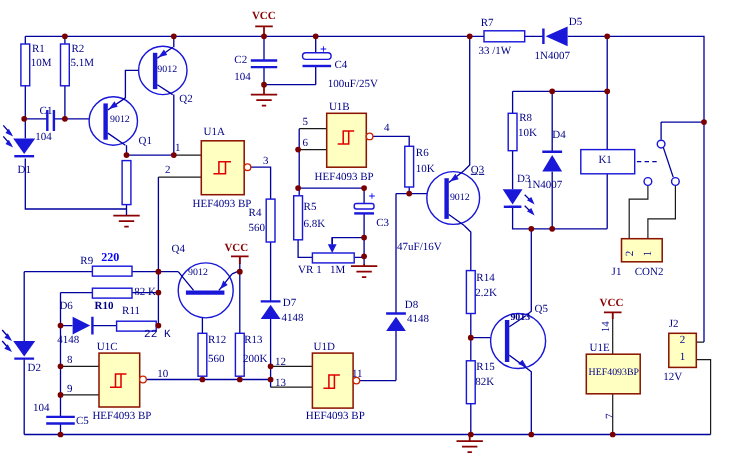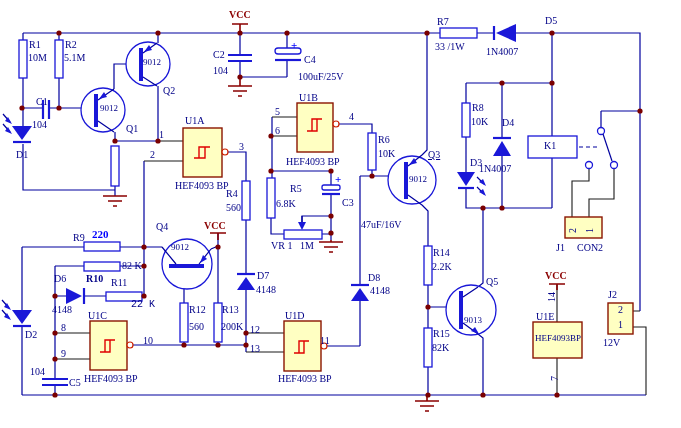--- a/index.html
+++ b/index.html
@@ -300,37 +300,37 @@
       <div class="lbl" style="left: 163px; top: 85px;">Q2</div>
       <div class="lbl" style="left: 16px; top: 149px;">D1</div>
       <div class="lbl red" style="left: 229px; top: 9px;">VCC</div>
       <div class="lbl" style="left: 213px; top: 49px;">C2</div>
       <div class="lbl" style="left: 213px; top: 65px;">104</div>
       <div class="lbl bb" style="left: 291px; top: 40px;">+</div>
       <div class="lbl" style="left: 304px; top: 54px;">C4</div>
       <div class="lbl" style="left: 298px; top: 71px;">100uF/25V</div>
       <div class="lbl" style="left: 437px; top: 16px;">R7</div>
       <div class="lbl" style="left: 435px; top: 41px;">33 /1W</div>
-      <div class="lbl" style="left: 545px; top: 15px; font-family: Liberation Serif, serif;">D5</div>
+      <div class="lbl" style="left: 517px; top: 15px; font-family: Liberation Serif, serif;">D5</div>
       <div class="lbl" style="left: 486px; top: 46px;">1N4007</div>
       <div class="lbl" style="left: 185px; top: 115px;">U1A</div>
       <div class="lbl" style="left: 175px; top: 180px;">HEF4093 BP</div>
       <div class="lbl" style="left: 159px; top: 129px;">1</div>
       <div class="lbl" style="left: 150px; top: 149px;">2</div>
       <div class="lbl" style="left: 239px; top: 141px;">3</div>
       <div class="lbl" style="left: 226px; top: 188px;">R4</div>
       <div class="lbl" style="left: 226px; top: 202px;">560</div>
       <div class="lbl" style="left: 299px; top: 92px;">U1B</div>
       <div class="lbl" style="left: 286px; top: 156px;">HEF4093 BP</div>
       <div class="lbl" style="left: 275px; top: 106px;">5</div>
       <div class="lbl" style="left: 275px; top: 125px;">6</div>
       <div class="lbl" style="left: 349px; top: 111px;">4</div>
       <div class="lbl" style="left: 378px; top: 134px;">R6</div>
       <div class="lbl" style="left: 378px; top: 148px;">10K</div>
-      <div class="lbl" style="left: 290px; top: 183px;">R5</div>
+      <div class="lbl" style="left: 276px; top: 183px;">R5</div>
       <div class="lbl" style="left: 276px; top: 198px;">6.8K</div>
       <div class="lbl bb" style="left: 335px; top: 174px;">+</div>
       <div class="lbl" style="left: 342px; top: 197px;">C3</div>
       <div class="lbl" style="left: 271px; top: 240px;">VR 1</div>
       <div class="lbl" style="left: 300px; top: 240px;">1M</div>
       <div class="lbl" style="left: 361px; top: 219px;">47uF/16V</div>
       <div class="lbl" style="left: 428px; top: 149px; text-decoration: underline;">Q3</div>
       <div class="lbl s9" style="left: 409px; top: 174px;">9012</div>
       <div class="lbl" style="left: 472px; top: 102px;">R8</div>
       <div class="lbl" style="left: 471px; top: 116px;">10K</div>
@@ -368,21 +368,21 @@
       <div class="lbl" style="left: 285px; top: 310px;">U1D</div>
       <div class="lbl" style="left: 278px; top: 373px;">HEF4093 BP</div>
       <div class="lbl" style="left: 250px; top: 324px;">12</div>
       <div class="lbl" style="left: 250px; top: 343px;">13</div>
       <div class="lbl" style="left: 320px; top: 335px;">11</div>
       <div class="lbl" style="left: 368px; top: 272px;">D8</div>
       <div class="lbl" style="left: 370px; top: 285px;">4148</div>
       <div class="lbl" style="left: 433px; top: 247px;">R14</div>
       <div class="lbl" style="left: 432px; top: 261px;">2.2K</div>
       <div class="lbl" style="left: 486px; top: 276px;">Q5</div>
-      <div class="lbl s9" style="left: 464px; top: 315px;">9013</div>
+      <div class="lbl s9" style="left: 464px; top: 283px; font-weight: bold;">9013</div>
       <div class="lbl" style="left: 433px; top: 328px;">R15</div>
       <div class="lbl" style="left: 432px; top: 342px;">82K</div>
       <div class="lbl red" style="left: 545px; top: 270px;">VCC</div>
       <div class="lbl rot" style="left: 546px; top: 302px;">14</div>
       <div class="lbl" style="left: 536px; top: 311px;">U1E</div>
       <div class="lbl s9" style="left: 535px; top: 333px;">HEF4093BP</div>
       <div class="lbl rot" style="left: 549px; top: 381px;">7</div>
       <div class="lbl" style="left: 608px; top: 289px;">J2</div>
       <div class="lbl" style="left: 618px; top: 304px;">2</div>
       <div class="lbl" style="left: 618px; top: 319px;">1</div>

